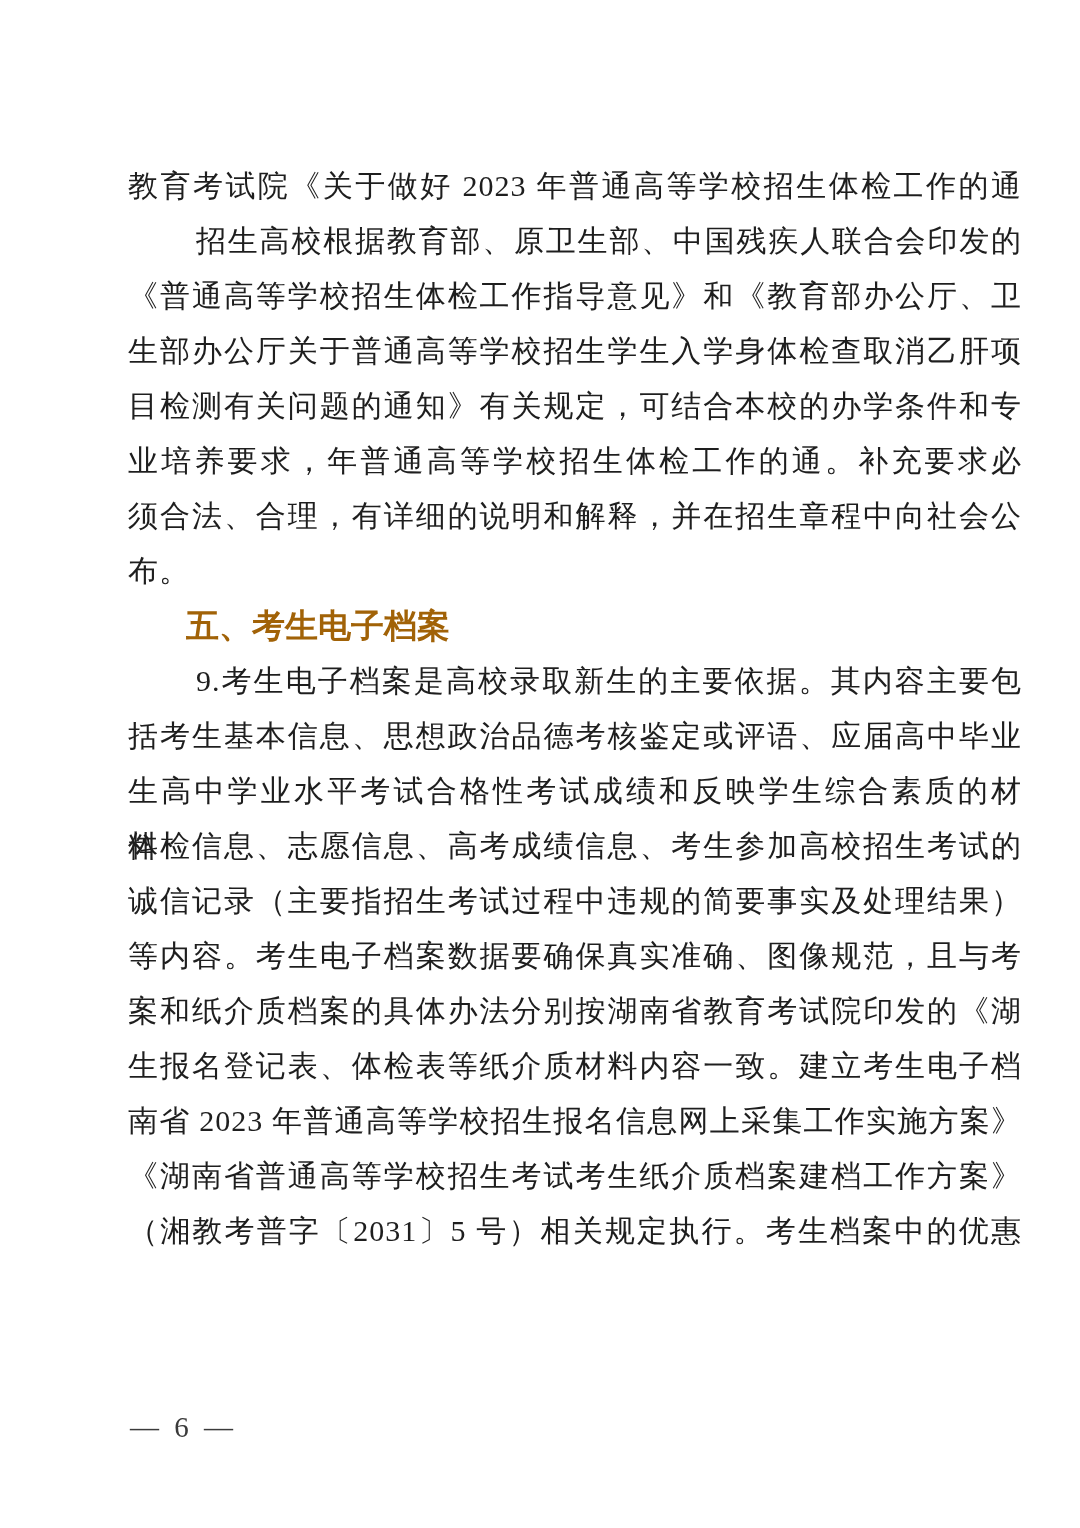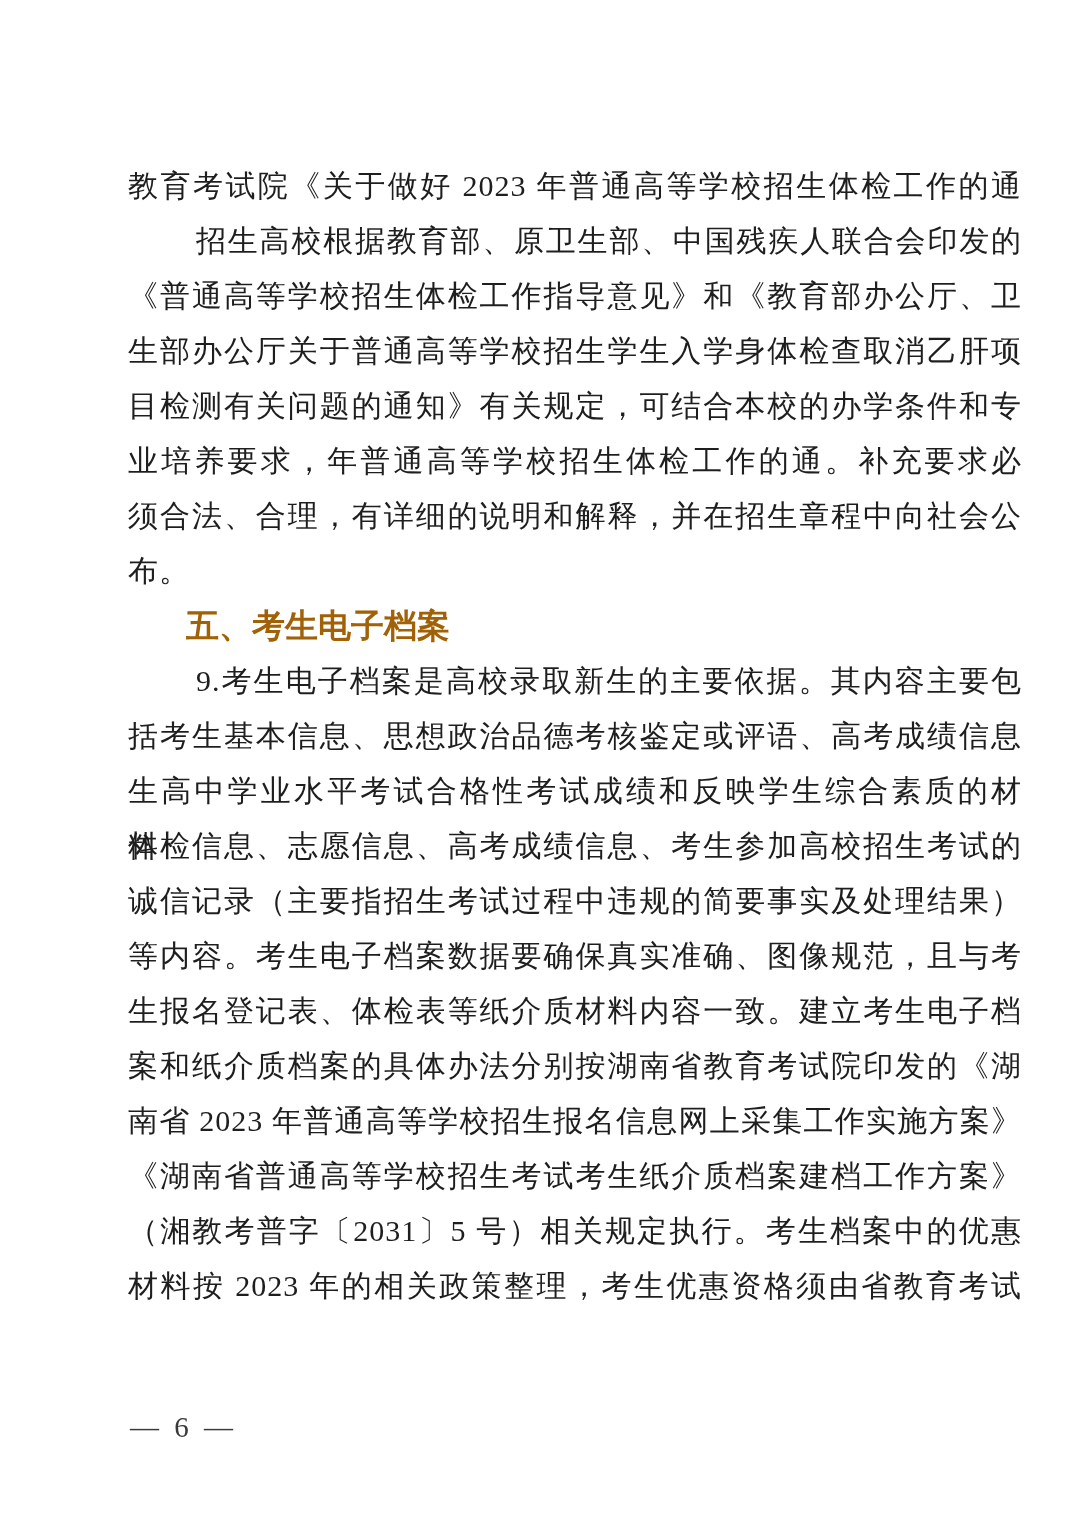--- a/index.html
+++ b/index.html
@@ -81,29 +81,28 @@
       <div class="line">目检测有关问题的通知》有关规定，可结合本校的办学条件和专</div>
       <div class="line">业培养要求，年普通高等学校招生体检工作的通。补充要求必</div>
       <div class="line">须合法、合理，有详细的说明和解释，并在招生章程中向社会公</div>
       <div class="line end">布。</div>
     </div>
 
     <h2 class="heading">五、考生电子档案</h2>
 
     <div class="para">
       <div class="line indent">9.考生电子档案是高校录取新生的主要依据。其内容主要包</div>
-      <div class="line">括考生基本信息、思想政治品德考核鉴定或评语、高考成绩信息</div>
+      <div class="line">括考生基本信息、思想政治品德考核鉴定或评语、应届高中毕业</div>
       <div class="line">生高中学业水平考试合格性考试成绩和反映学生综合素质的材料、</div>
       <div class="line">体检信息、志愿信息、高考成绩信息、考生参加高校招生考试的</div>
       <div class="line">诚信记录（主要指招生考试过程中违规的简要事实及处理结果）</div>
       <div class="line">等内容。考生电子档案数据要确保真实准确、图像规范，且与考</div>
+      <div class="line">案和纸介质档案的具体办法分别按湖南省教育考试院印发的《湖</div>
       <div class="line">生报名登记表、体检表等纸介质材料内容一致。建立考生电子档</div>
-      <div class="line">案和纸介质档案的具体办法分别按湖南省教育考试院印发的《湖</div>
       <div class="line">南省 2023 年普通高等学校招生报名信息网上采集工作实施方案》</div>
       <div class="line">《湖南省普通高等学校招生考试考生纸介质档案建档工作方案》</div>
       <div class="line">（湘教考普字〔2031〕5 号）相关规定执行。考生档案中的优惠</div>
-      <div class="line">材料按 2023 年的相关政策整理，考生优惠资格须由省教育考试</div>
     </div>
 
   </div>
 
   <div class="footer">— 6 —</div>
 </div>
 
 </body></html>

